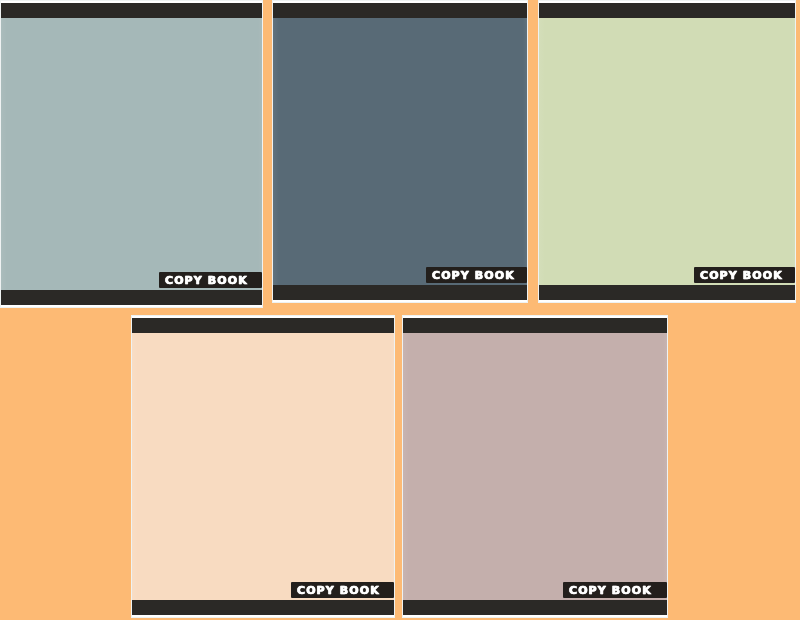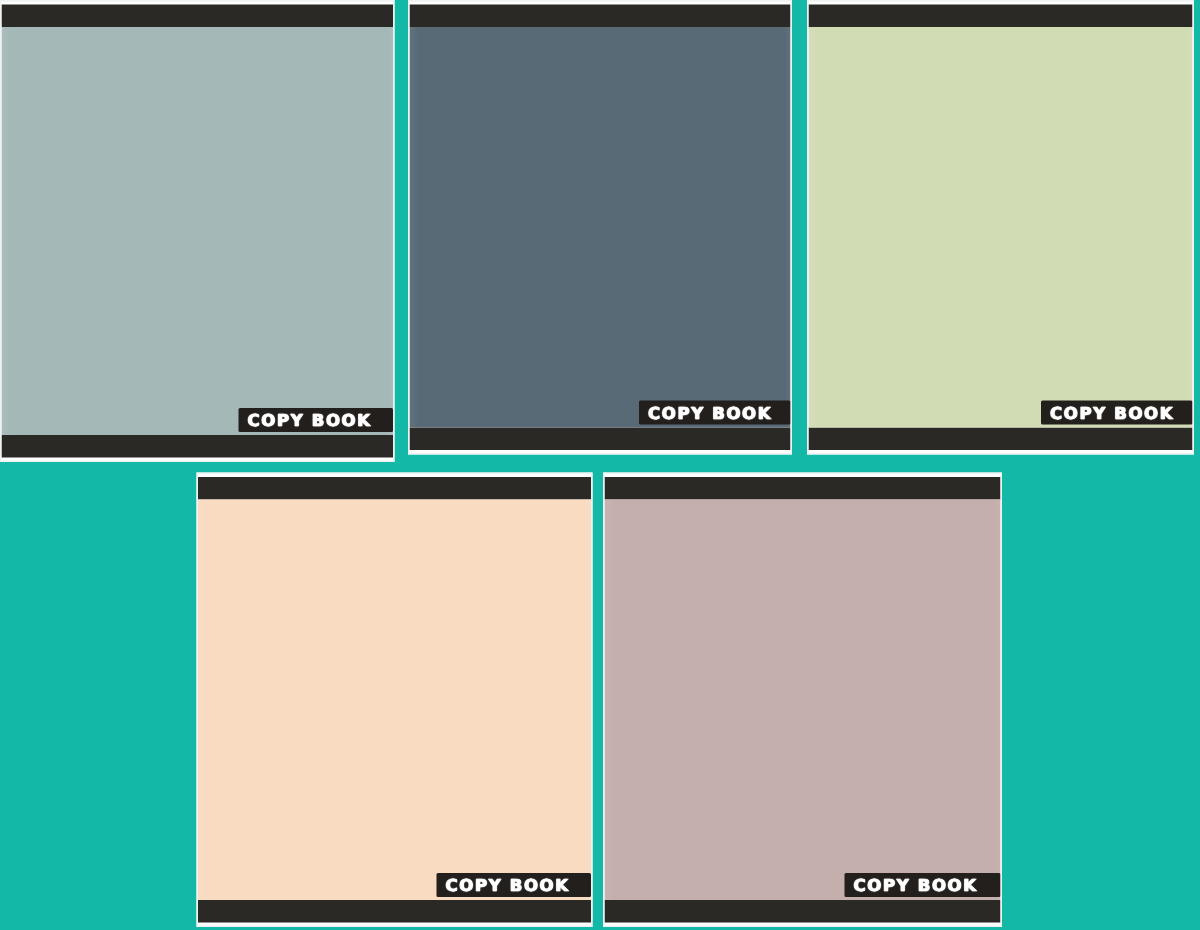--- a/index.html
+++ b/index.html
@@ -98,21 +98,21 @@
       to right,
       rgba(255,255,255,0.06) 0px,
       rgba(255,255,255,0.0) 6px,
       rgba(255,255,255,0.0) calc(100% - 4px),
       rgba(255,255,255,0.05) 100%);
   }
 </style>
 </head>
 <body>
 
-<div id="stage" style="background: #14b8a6;">
+<div id="stage" style="background: #fdba74;">
     <div class="cover" style="left: 0px; top: 0px; width: 263px; height: 308px; border-color: rgb(238, 242, 242);">
       <div class="cover-inner">
         <div class="band band-top" style="background: rgb(43, 41, 38);"></div>
         <div class="body-area">
           <div class="field" style="background: rgb(165, 184, 184);"></div>
           <div class="sheen"></div>
           <div class="label-strip" style="background: rgb(35, 31, 28); width: 83px;">
             <span class="label-text" style="color: rgb(255, 255, 255);">COPY BOOK</span>
           </div>
         </div>

